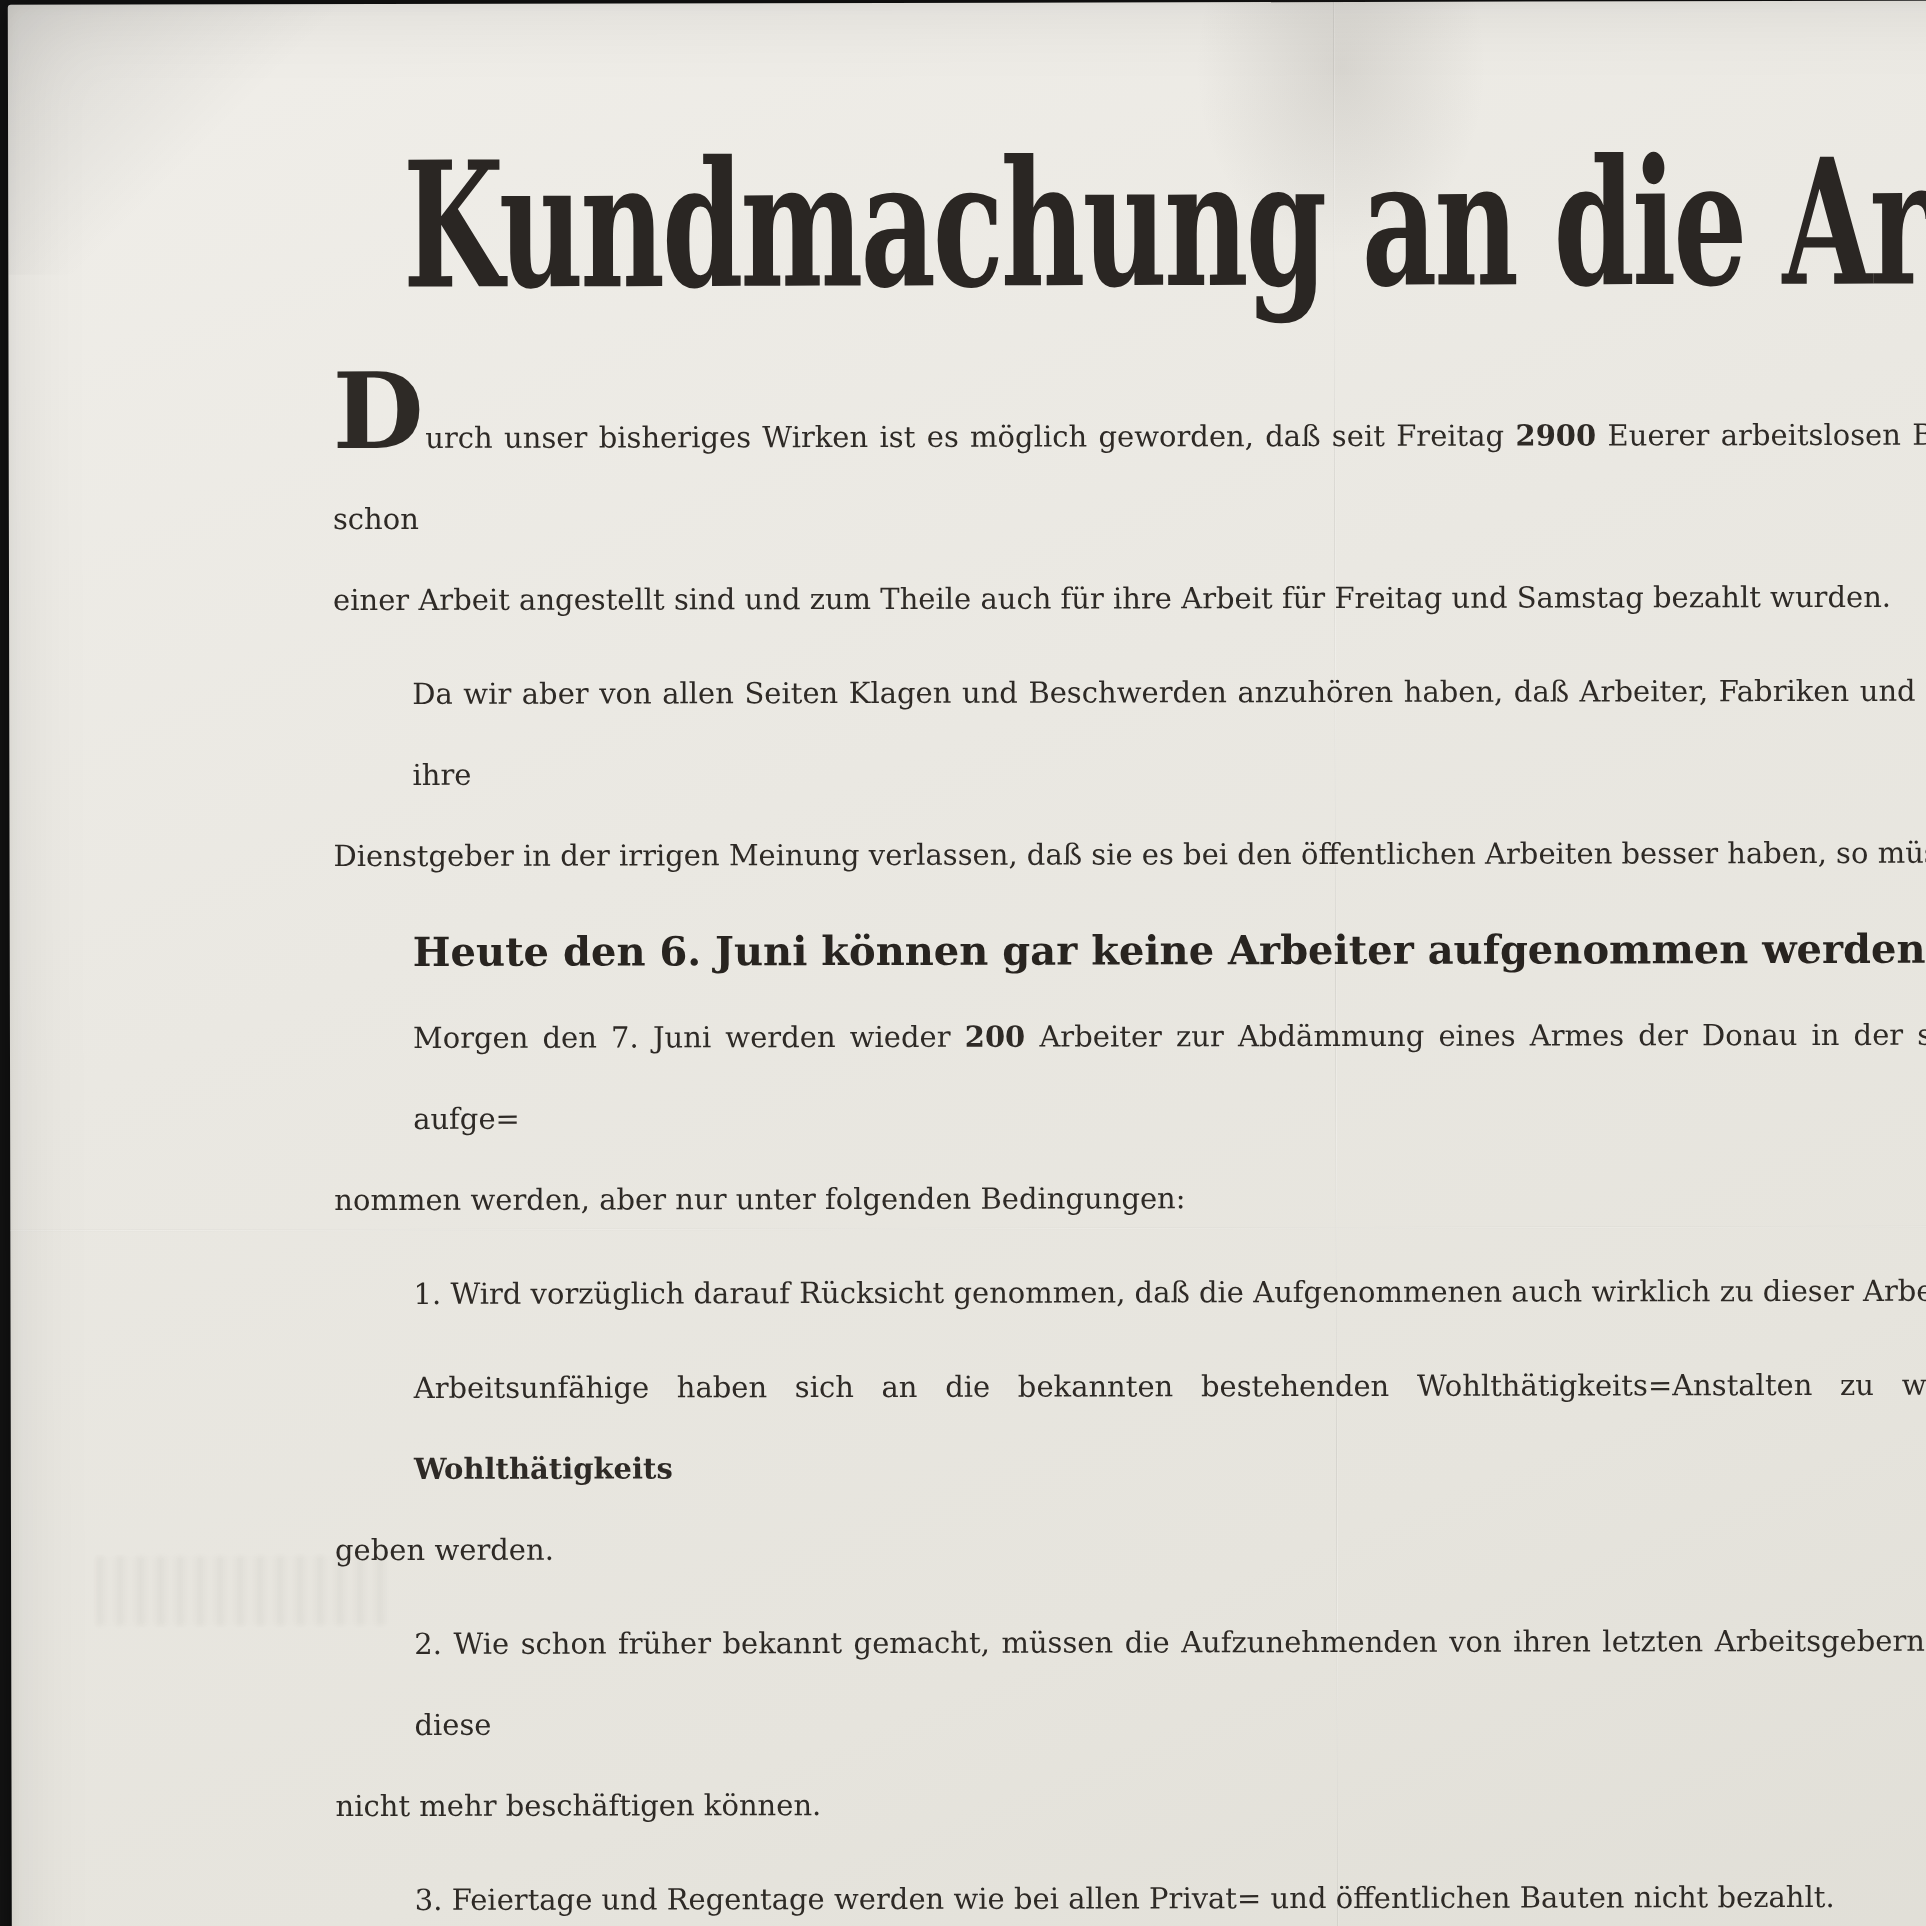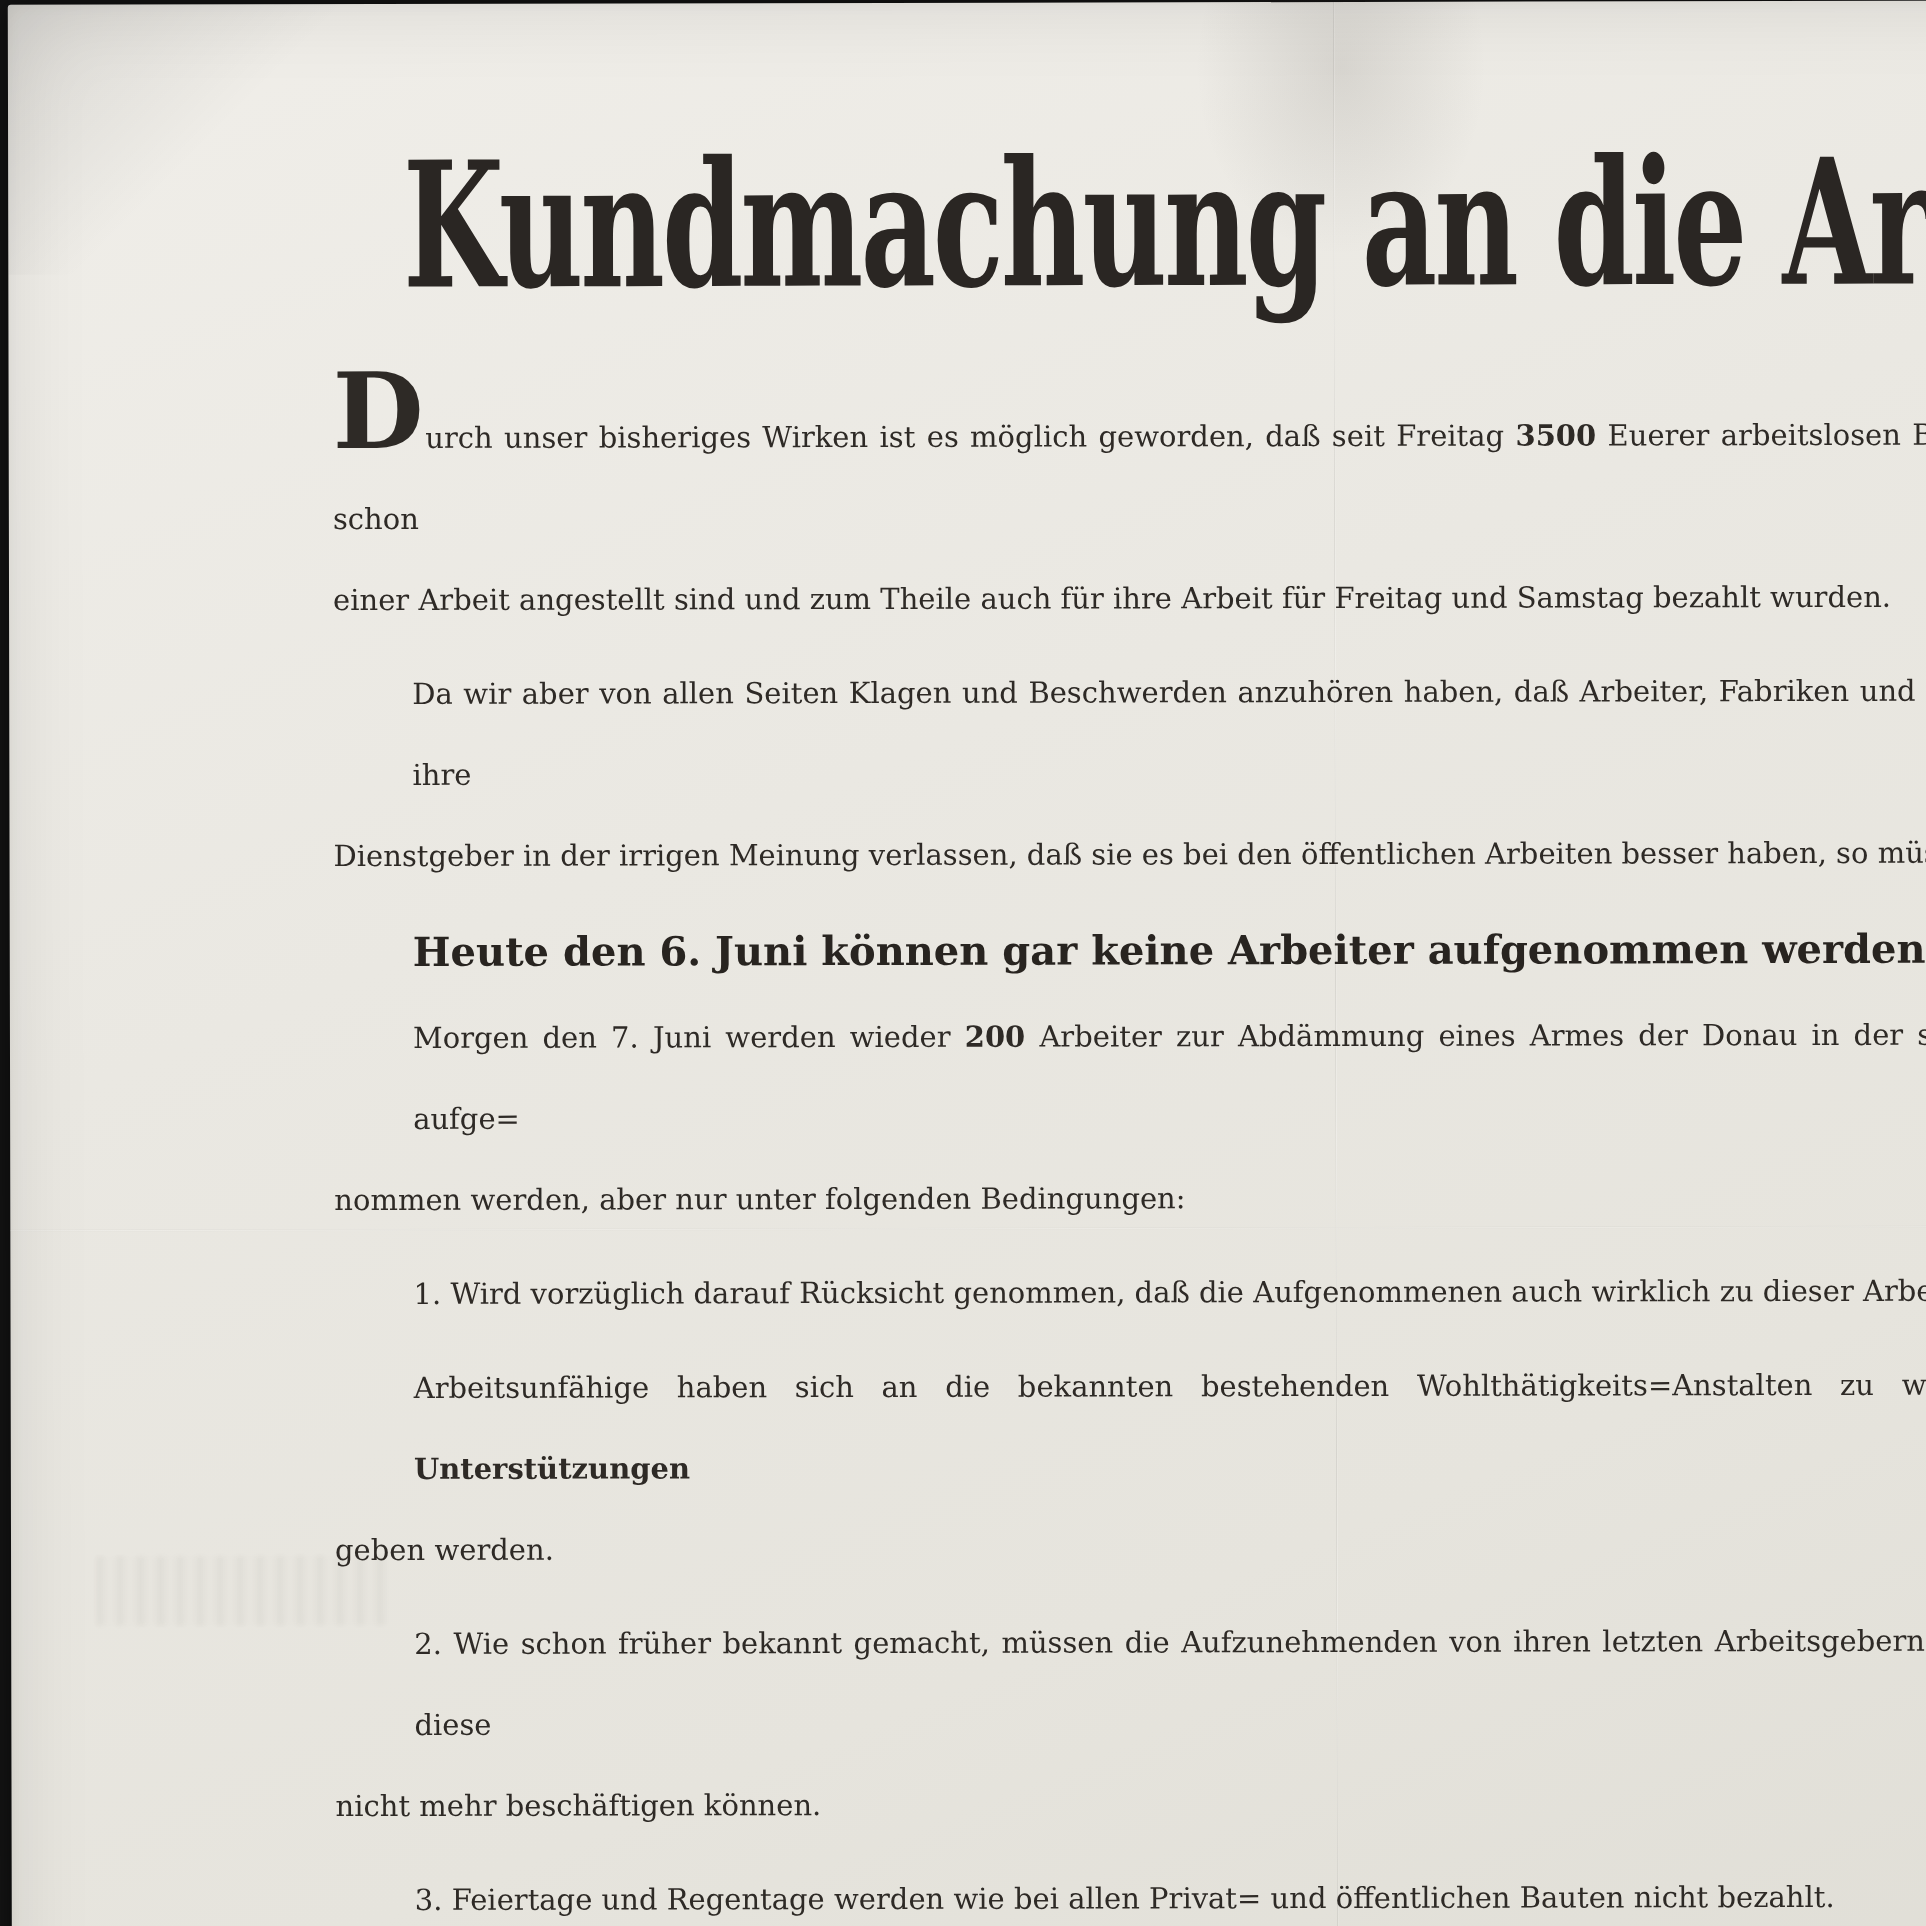--- a/index.html
+++ b/index.html
@@ -102,37 +102,37 @@
   <div class="overlay crease-tl"></div>
   <div class="overlay fold-v"></div>
   <div class="overlay fold-h"></div>
 
   <div class="overlay ink-offset-smudge"></div>
 
   <div class="content">
 
     <div class="title">Kundmachung an die Arbeiter.</div>
 
-    <div class="line full first-body"><span class="dropcap">D</span><span>urch unser bisheriges Wirken ist es möglich geworden, daß seit Freitag </span><span class="b">3500</span><span> Euerer arbeitslosen Brüder und Schwestern wirklich schon bei</span></div>
+    <div class="line full first-body"><span class="dropcap">D</span><span>urch unser bisheriges Wirken ist es möglich geworden, daß seit Freitag </span><span class="b">2900</span><span> Euerer arbeitslosen Brüder und Schwestern wirklich schon bei</span></div>
 
     <div class="line">einer Arbeit angestellt sind und zum Theile auch für ihre Arbeit für Freitag und Samstag bezahlt wurden.</div>
 
     <div class="line full indent pstart">Da wir aber von allen Seiten Klagen und Beschwerden anzuhören haben, daß Arbeiter, Fabriken und Meister, und selbst Dienstboten ihre</div>
 
     <div class="line">Dienstgeber in der irrigen Meinung verlassen, daß sie es bei den öffentlichen Arbeiten besser haben, so müssen wir Euch mittheilen:</div>
 
     <div class="heading indent">Heute den 6. Juni können gar keine Arbeiter aufgenommen werden.</div>
 
     <div class="line full indent"><span>Morgen den 7. Juni werden wieder </span><span class="b">200</span><span> Arbeiter zur Abdämmung eines Armes der Donau in der schwarzen Lacke bei Stockerau aufge=</span></div>
 
     <div class="line">nommen werden, aber nur unter folgenden Bedingungen:</div>
 
     <div class="line indent pstart">1. Wird vorzüglich darauf Rücksicht genommen, daß die Aufgenommenen auch wirklich zu dieser Arbeit fähig sind.</div>
 
-    <div class="line full indent pstart"><span>Arbeitsunfähige haben sich an die bekannten bestehenden Wohlthätigkeits=Anstalten zu wenden, die nach Möglichkeit </span><span class="b">Unterstützungen</span></div>
+    <div class="line full indent pstart"><span>Arbeitsunfähige haben sich an die bekannten bestehenden Wohlthätigkeits=Anstalten zu wenden, die nach Möglichkeit </span><span class="b">Wohlthätigkeits</span></div>
 
     <div class="line">geben werden.</div>
 
     <div class="line full indent pstart">2. Wie schon früher bekannt gemacht, müssen die Aufzunehmenden von ihren letzten Arbeitsgebern einen Ausweis mitbringen, daß diese sie</div>
 
     <div class="line">nicht mehr beschäftigen können.</div>
 
     <div class="line indent pstart">3. Feiertage und Regentage werden wie bei allen Privat= und öffentlichen Bauten nicht bezahlt.</div>
 
   </div>

